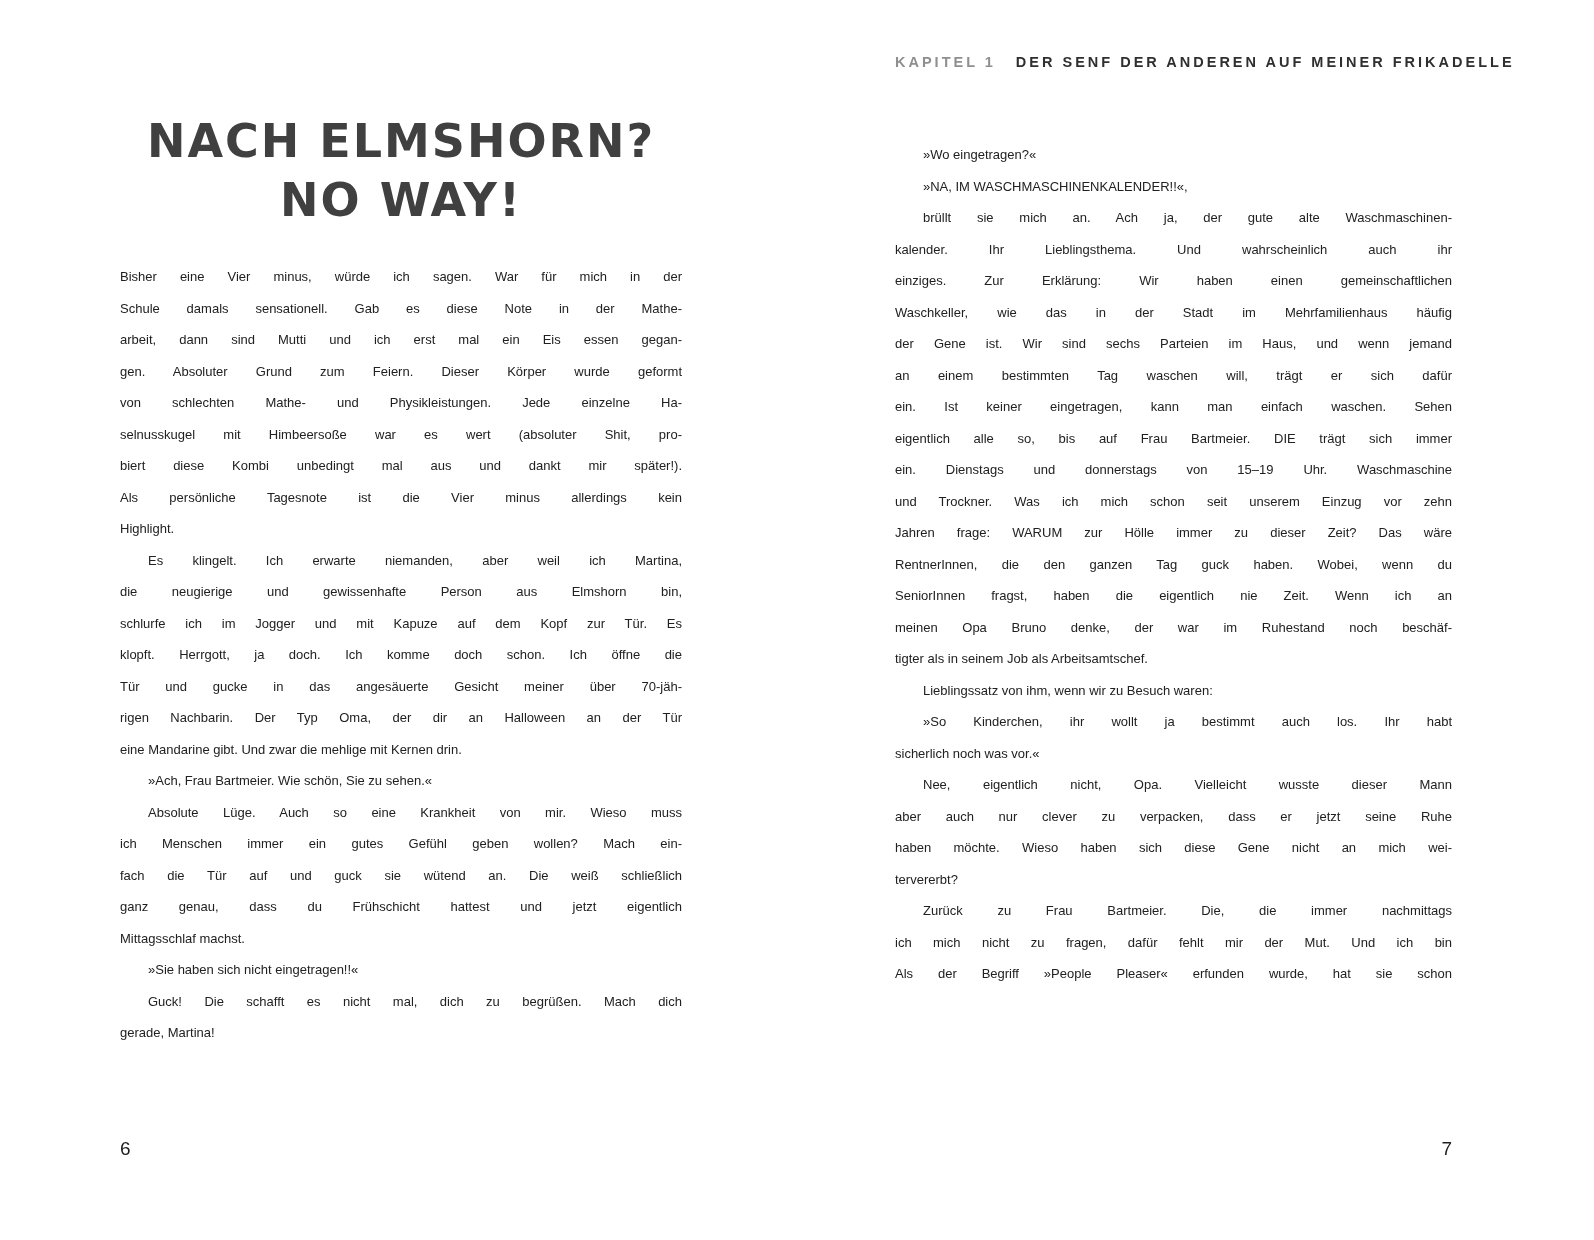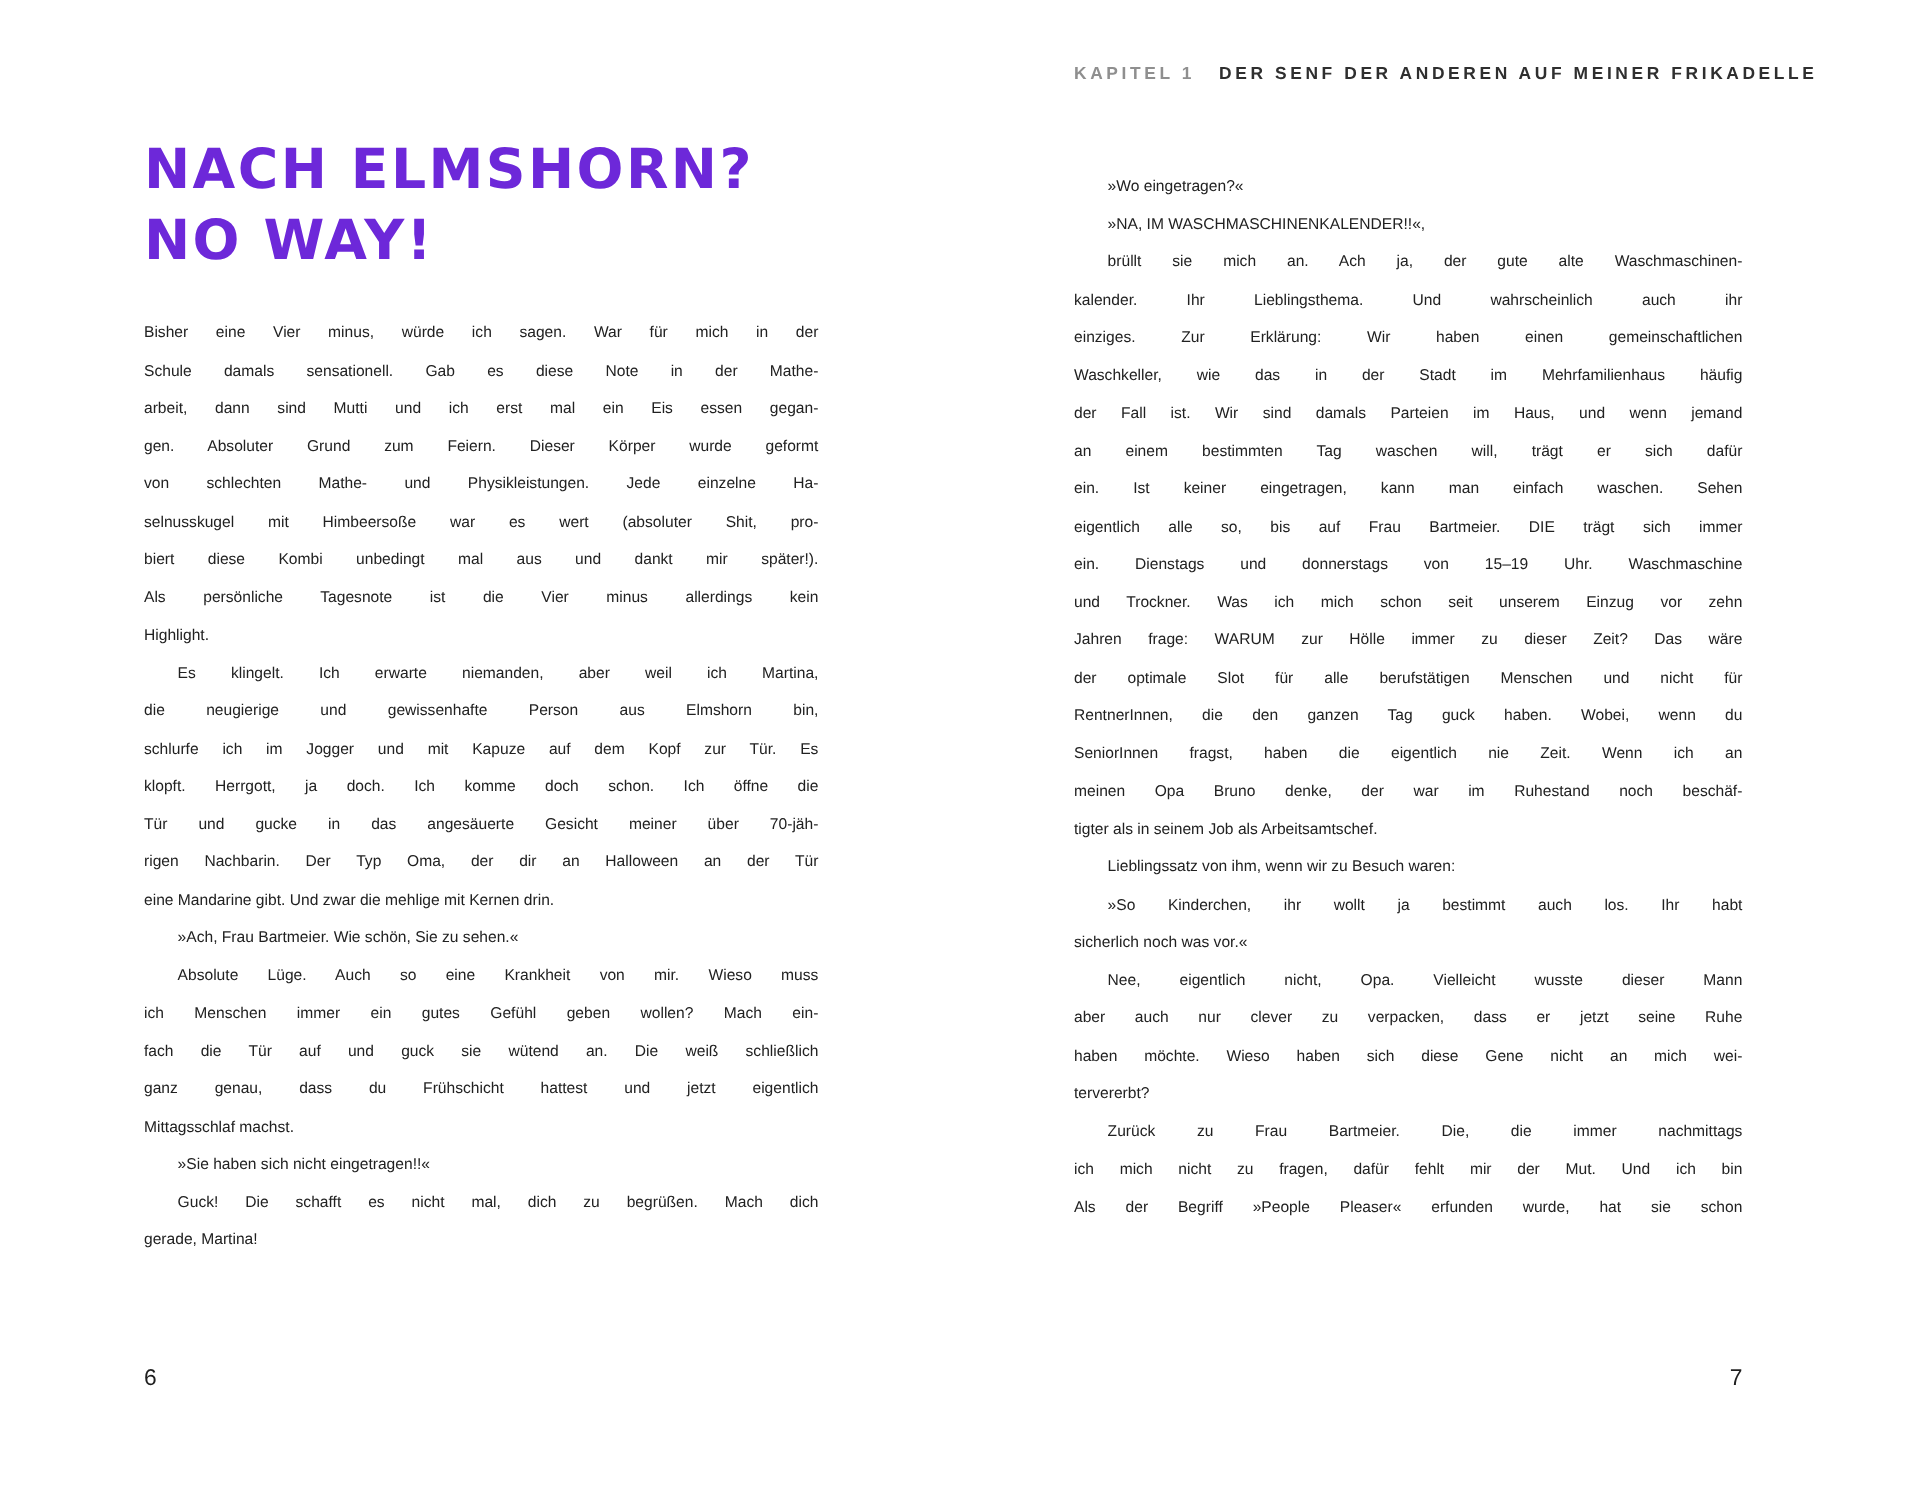--- a/index.html
+++ b/index.html
@@ -31,27 +31,27 @@
   .running-head .chapter-label {
     color: #8f8f8f;
     margin-right: 20px;
   }
   .chapter-heading {
     position: absolute;
     left: 120px;
     top: 112px;
     width: 562px;
     margin: 0;
-    text-align: left;
+    text-align: center;
     font-family: "DejaVu Sans", sans-serif;
     font-weight: bold;
     font-size: 46px;
     line-height: 59px;
     letter-spacing: 2px;
-    color: #6d28d9;
+    color: #404040;
   }
   .body-col {
     position: absolute;
     width: 562px;
     font-size: 13px;
     line-height: 31.5px;
     color: #212121;
   }
   #left-body  { left: 120px; top: 261px; width: 562px; }
   #right-body { left: 895px; top: 139px; width: 557px; }
@@ -118,28 +118,27 @@
       <div class="line para-end">gerade, Martina!</div>
     </div>
 
   <div class="body-col" id="right-body">
       <div class="line indent para-end">»Wo eingetragen?«</div>
       <div class="line indent para-end">»NA, IM WASCHMASCHINENKALENDER!!«,</div>
       <div class="line indent">brüllt sie mich an. Ach ja, der gute alte Waschmaschinen-</div>
       <div class="line">kalender. Ihr Lieblingsthema. Und wahrscheinlich auch ihr</div>
       <div class="line">einziges. Zur Erklärung: Wir haben einen gemeinschaftlichen</div>
       <div class="line">Waschkeller, wie das in der Stadt im Mehrfamilienhaus häufig</div>
-      <div class="line">der Fall ist. Wir sind damals Parteien im Haus, und wenn jemand</div>
+      <div class="line">der Gene ist. Wir sind sechs Parteien im Haus, und wenn jemand</div>
       <div class="line">an einem bestimmten Tag waschen will, trägt er sich dafür</div>
       <div class="line">ein. Ist keiner eingetragen, kann man einfach waschen. Sehen</div>
       <div class="line">eigentlich alle so, bis auf Frau Bartmeier. DIE trägt sich immer</div>
       <div class="line">ein. Dienstags und donnerstags von 15–19 Uhr. Waschmaschine</div>
       <div class="line">und Trockner. Was ich mich schon seit unserem Einzug vor zehn</div>
       <div class="line">Jahren frage: WARUM zur Hölle immer zu dieser Zeit? Das wäre</div>
-      <div class="line">der optimale Slot für alle berufstätigen Menschen und nicht für</div>
       <div class="line">RentnerInnen, die den ganzen Tag guck haben. Wobei, wenn du</div>
       <div class="line">SeniorInnen fragst, haben die eigentlich nie Zeit. Wenn ich an</div>
       <div class="line">meinen Opa Bruno denke, der war im Ruhestand noch beschäf-</div>
       <div class="line para-end">tigter als in seinem Job als Arbeitsamtschef.</div>
       <div class="line indent para-end">Lieblingssatz von ihm, wenn wir zu Besuch waren:</div>
       <div class="line indent">»So Kinderchen, ihr wollt ja bestimmt auch los. Ihr habt</div>
       <div class="line para-end">sicherlich noch was vor.«</div>
       <div class="line indent">Nee, eigentlich nicht, Opa. Vielleicht wusste dieser Mann</div>
       <div class="line">aber auch nur clever zu verpacken, dass er jetzt seine Ruhe</div>
       <div class="line">haben möchte. Wieso haben sich diese Gene nicht an mich wei-</div>

